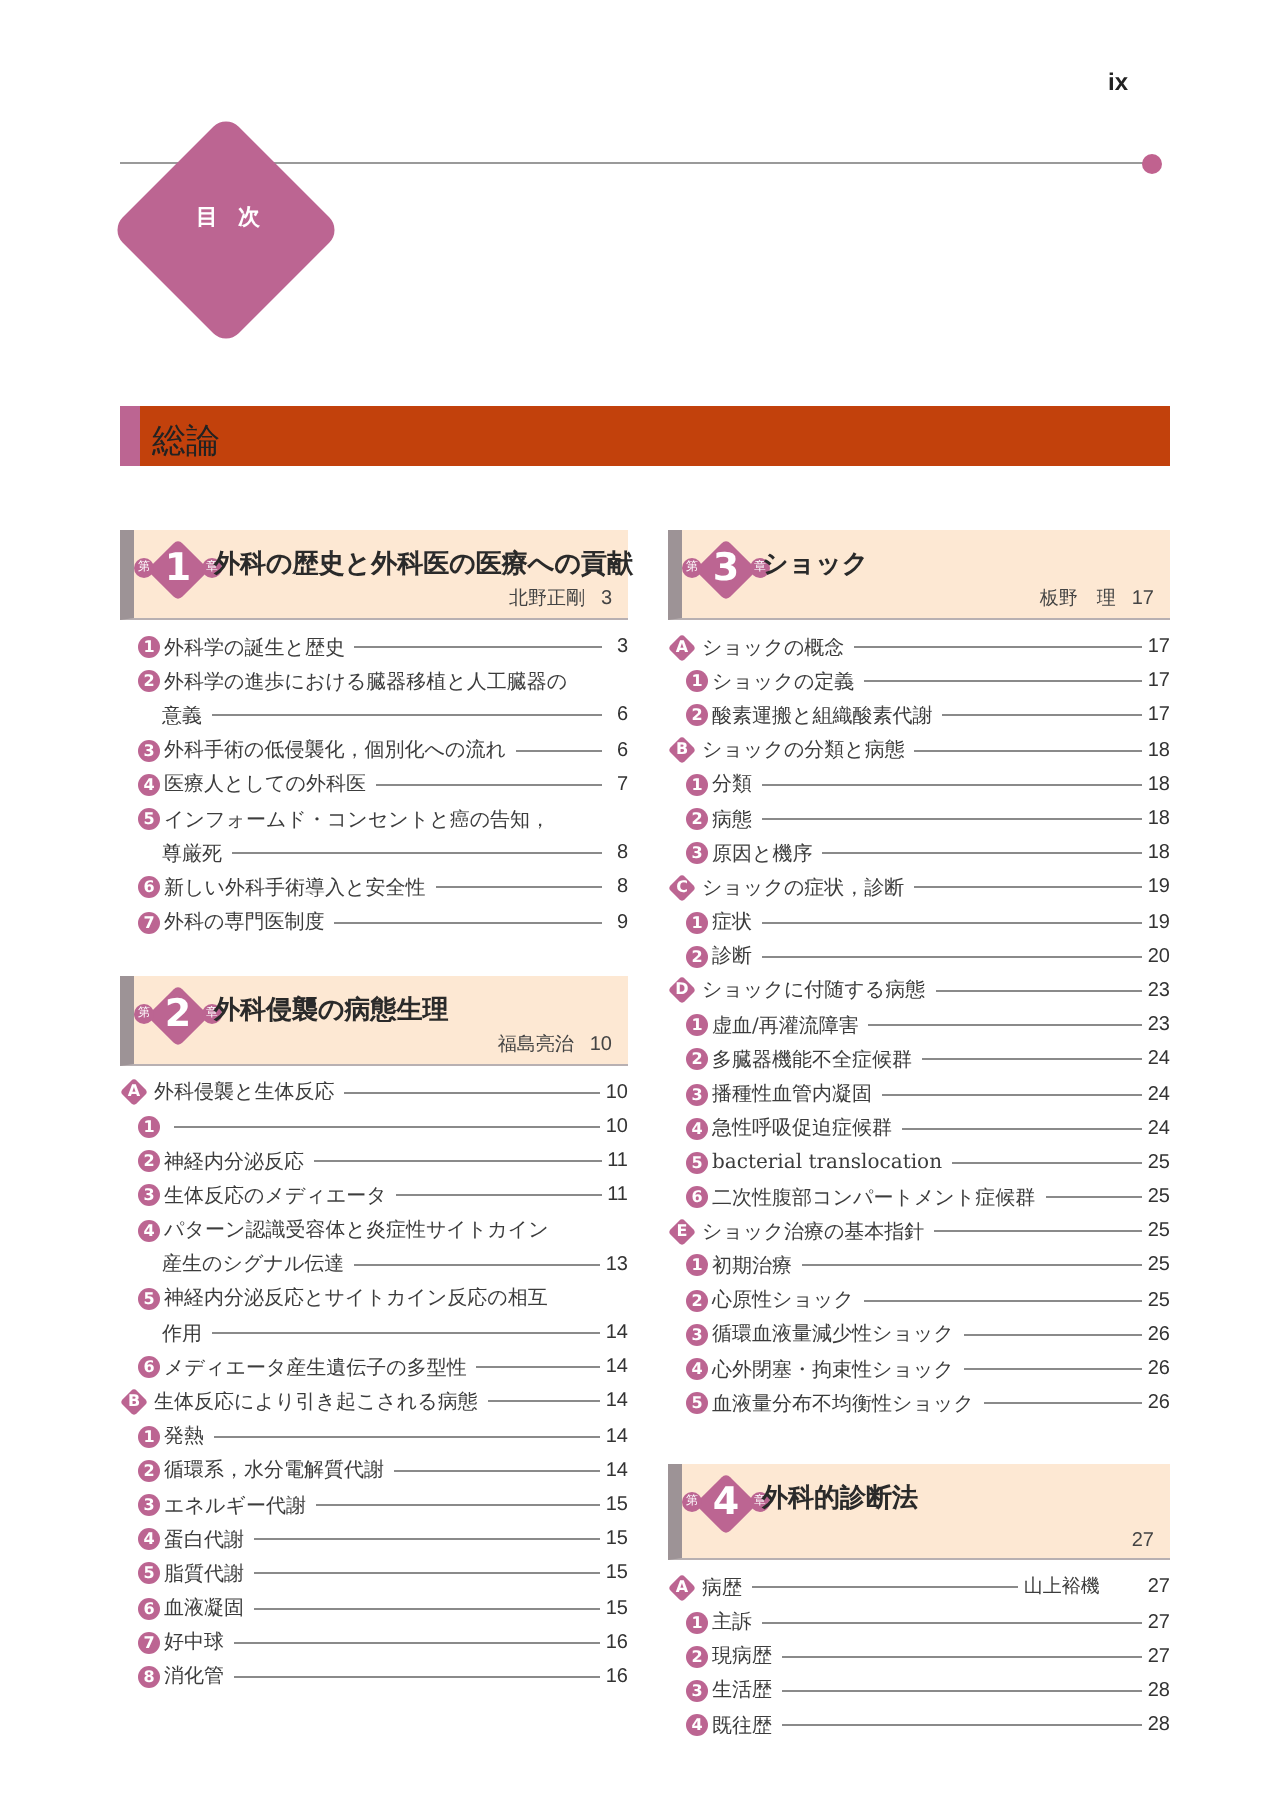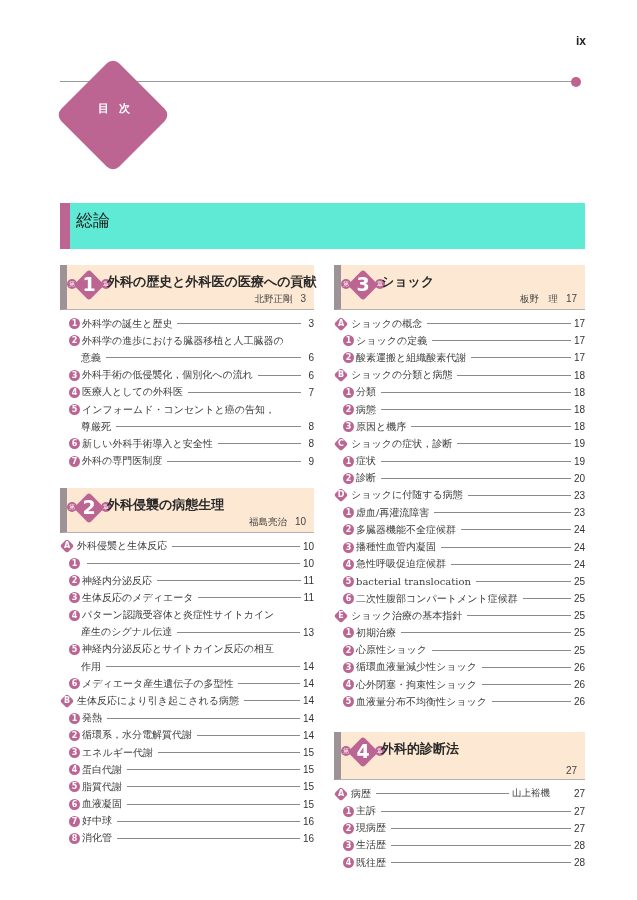--- a/index.html
+++ b/index.html
@@ -1,26 +1,26 @@
 <!DOCTYPE html>
 <html><head>
 <meta charset="utf-8">
 <style>
   * { box-sizing: border-box; margin: 0; padding: 0; }
   html, body { width: 637px; height: 900px; background: #ffffff; overflow: hidden; }
   body { position: relative; font-family: "DejaVu Serif", "Liberation Serif", serif; color: #3a3a3a; }
 
-  .page-number { position: absolute; top: 34px; left: 576px; font-family: "Liberation Sans", "DejaVu Sans", sans-serif; font-size: 12px; color: #222; font-weight: bold; }
+  .page-number { position: absolute; top: 34px; left: 554px; font-family: "Liberation Sans", "DejaVu Sans", sans-serif; font-size: 12px; color: #222; font-weight: bold; }
   .top-rule { position: absolute; top: 81px; left: 60px; width: 515px; height: 1px; background: #9a9a9a; }
   .top-dot { position: absolute; top: 77px; left: 571px; width: 10px; height: 10px; border-radius: 50%; background: #c0628f; }
 
   .toc-diamond { position: absolute; left: 72px; top: 74px; width: 82px; height: 82px; background: #bc6592; transform: rotate(45deg); border-radius: 9px; }
   .toc-title { position: absolute; left: 60px; top: 101px; width: 108px; text-align: center; color: #fff; font-family: "DejaVu Sans", sans-serif; font-weight: bold; font-size: 11px; letter-spacing: 10px; padding-left: 10px; }
 
-  .part-banner { position: absolute; left: 60px; top: 203px; width: 525px; height: 46px; background: #5eead4; border-left: 10px solid #bc6592; }
+  .part-banner { position: absolute; left: 60px; top: 203px; width: 525px; height: 30px; background: #c2410c; border-left: 10px solid #bc6592; }
   .part-banner span { position: absolute; left: 6px; top: 6px; font-size: 17px; color: #222; font-family: "DejaVu Serif", serif; }
 
   .col { position: absolute; }
   .col-left { left: 60px; top: 265px; width: 254px; }
   .col-right { left: 334px; top: 265px; width: 251px; }
 
   .chapter-head { position: relative; height: 45px; background: #fde8d3; border-left: 7px solid #9d9396; border-bottom: 1px solid #b8b0b2; margin-bottom: 5px; }
   .chapter-head.tall { height: 48px; }
   .ch-badge { position: absolute; left: 5px; top: 3px; width: 34px; height: 34px; }
   .ch-badge .dia { position: absolute; left: 6px; top: 6px; width: 22px; height: 22px; background: #bc6592; transform: rotate(45deg); border-radius: 3px; }

